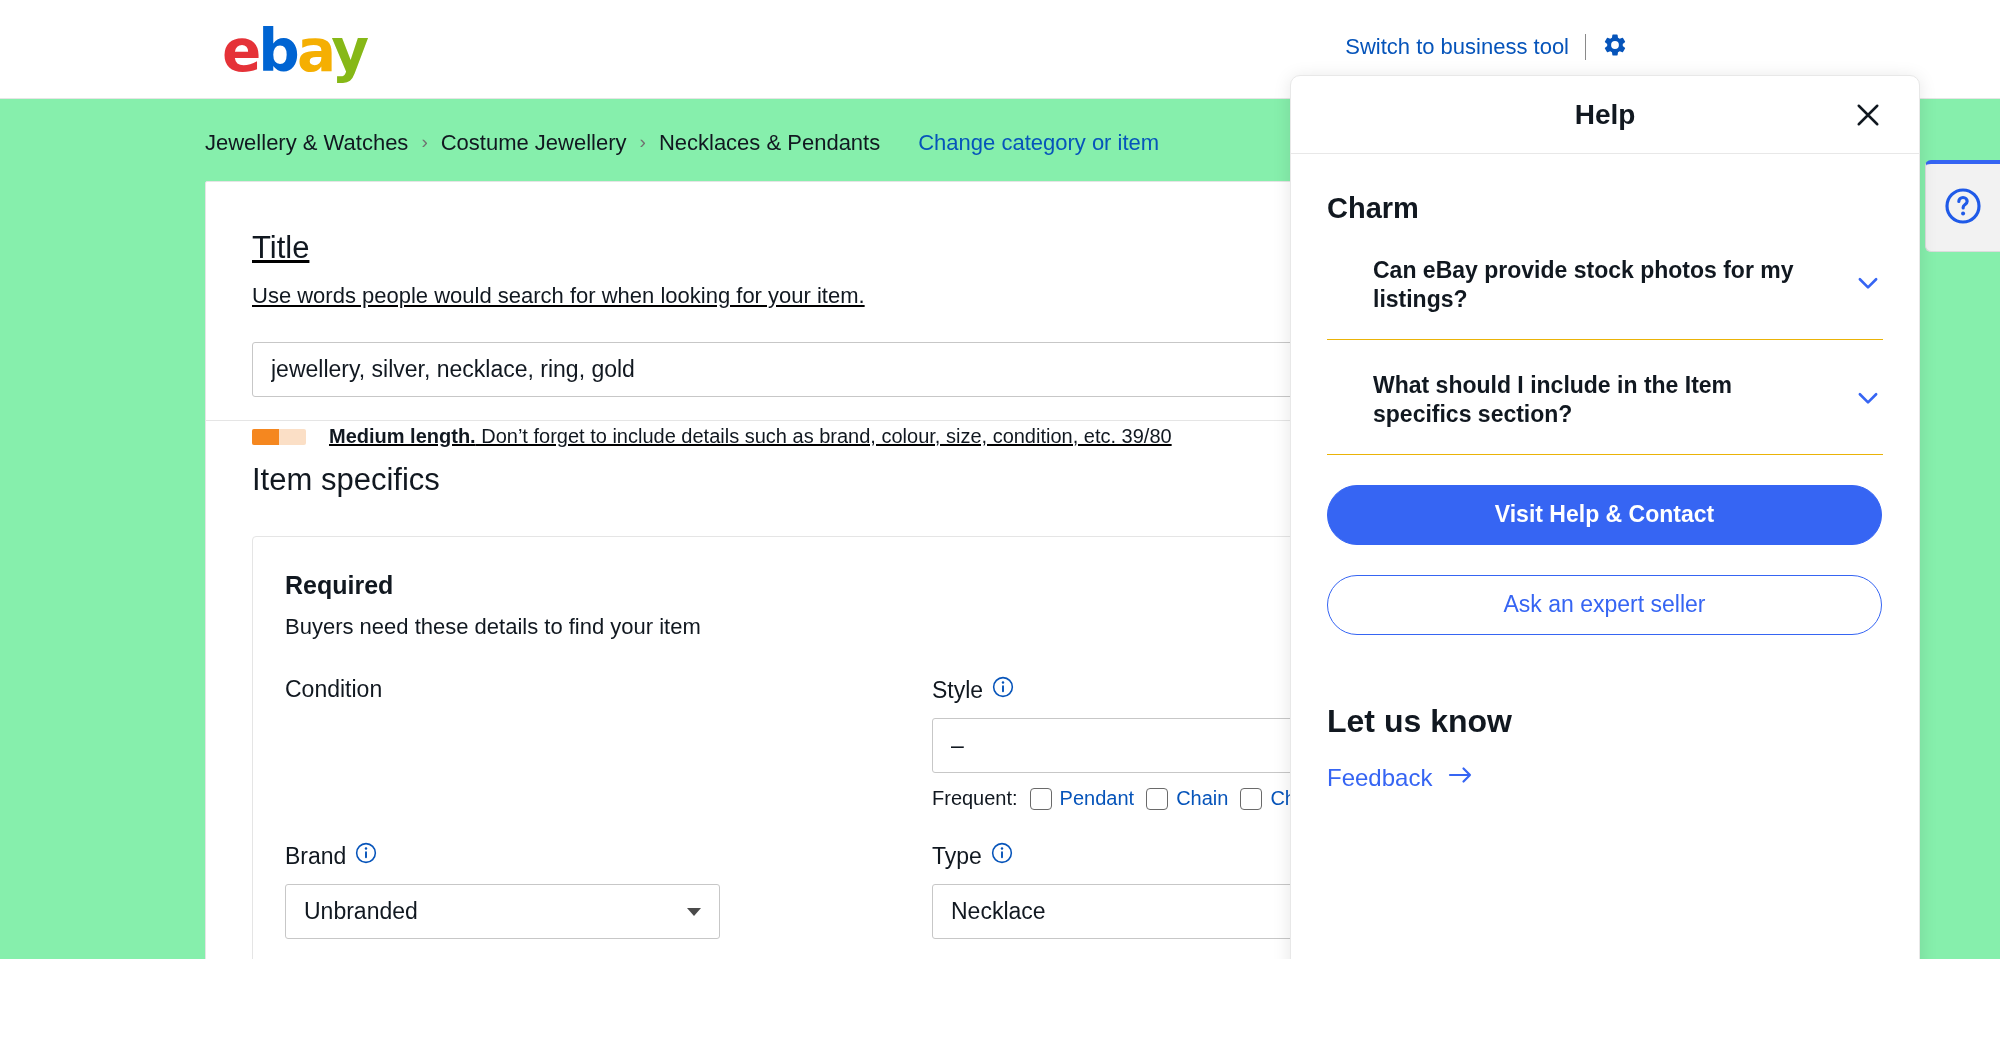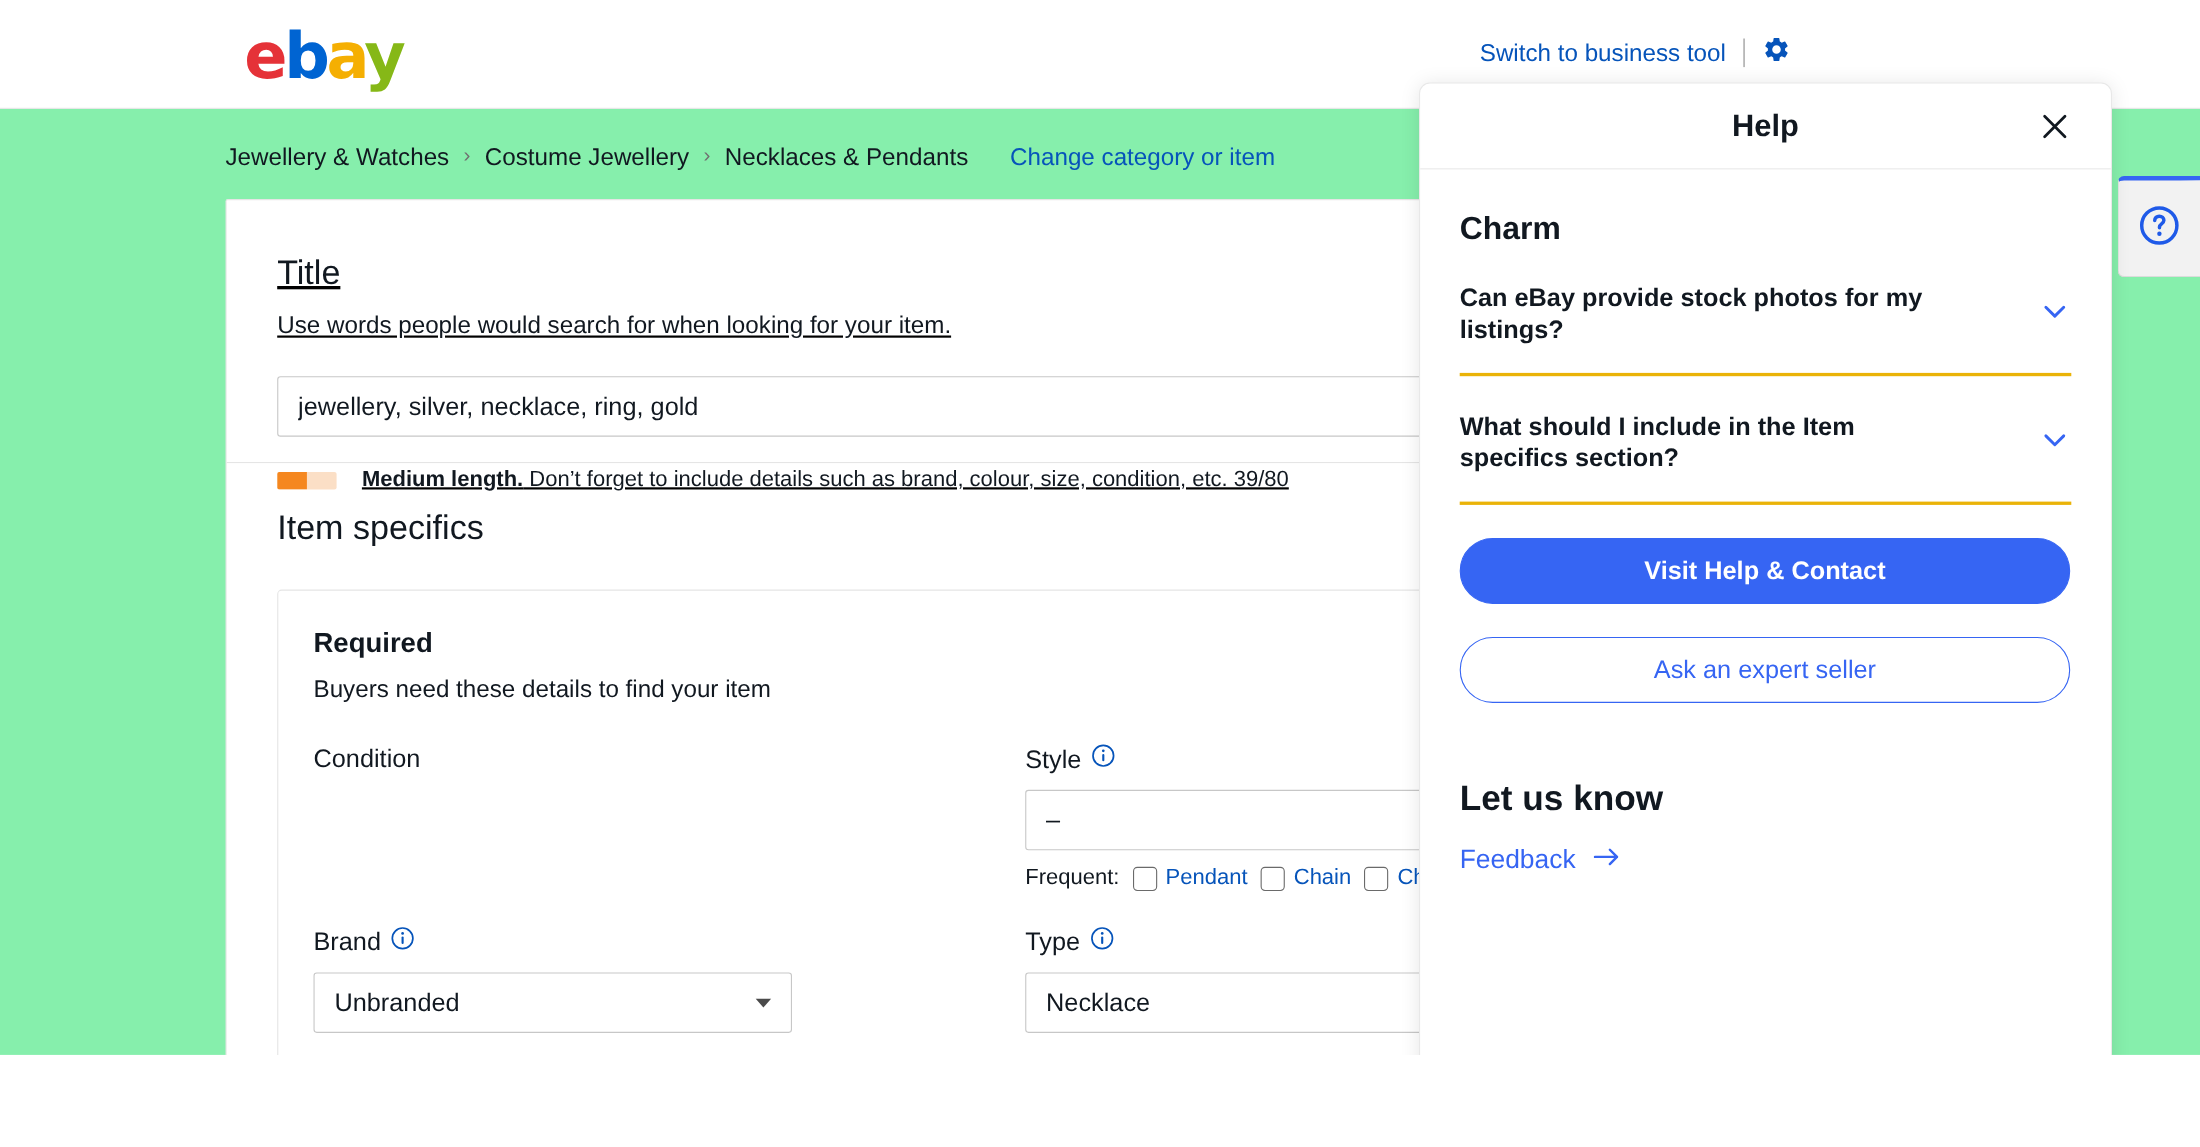--- a/index.html
+++ b/index.html
@@ -311,24 +311,24 @@
   .help-body { padding: 28px 36px 0 36px; }
   .faq-head {
     font-size: 29px;
     font-weight: bold;
     color: #111820;
     margin: 10px 0 0 0;
   }
   .faq-item {
     display: flex;
     align-items: center;
-    justify-content: space-between;
+    justify-content: flex-end;
     gap: 20px;
     padding: 31px 0 24px 0;
-    border-bottom: 3px solid #eab308;
+    border-bottom: 1px solid #eab308;
     cursor: pointer;
   }
   .faq-q {
     font-size: 23px;
     font-weight: bold;
     color: #111820;
     line-height: 1.28;
     max-width: 460px;
   }
   .need-head {

